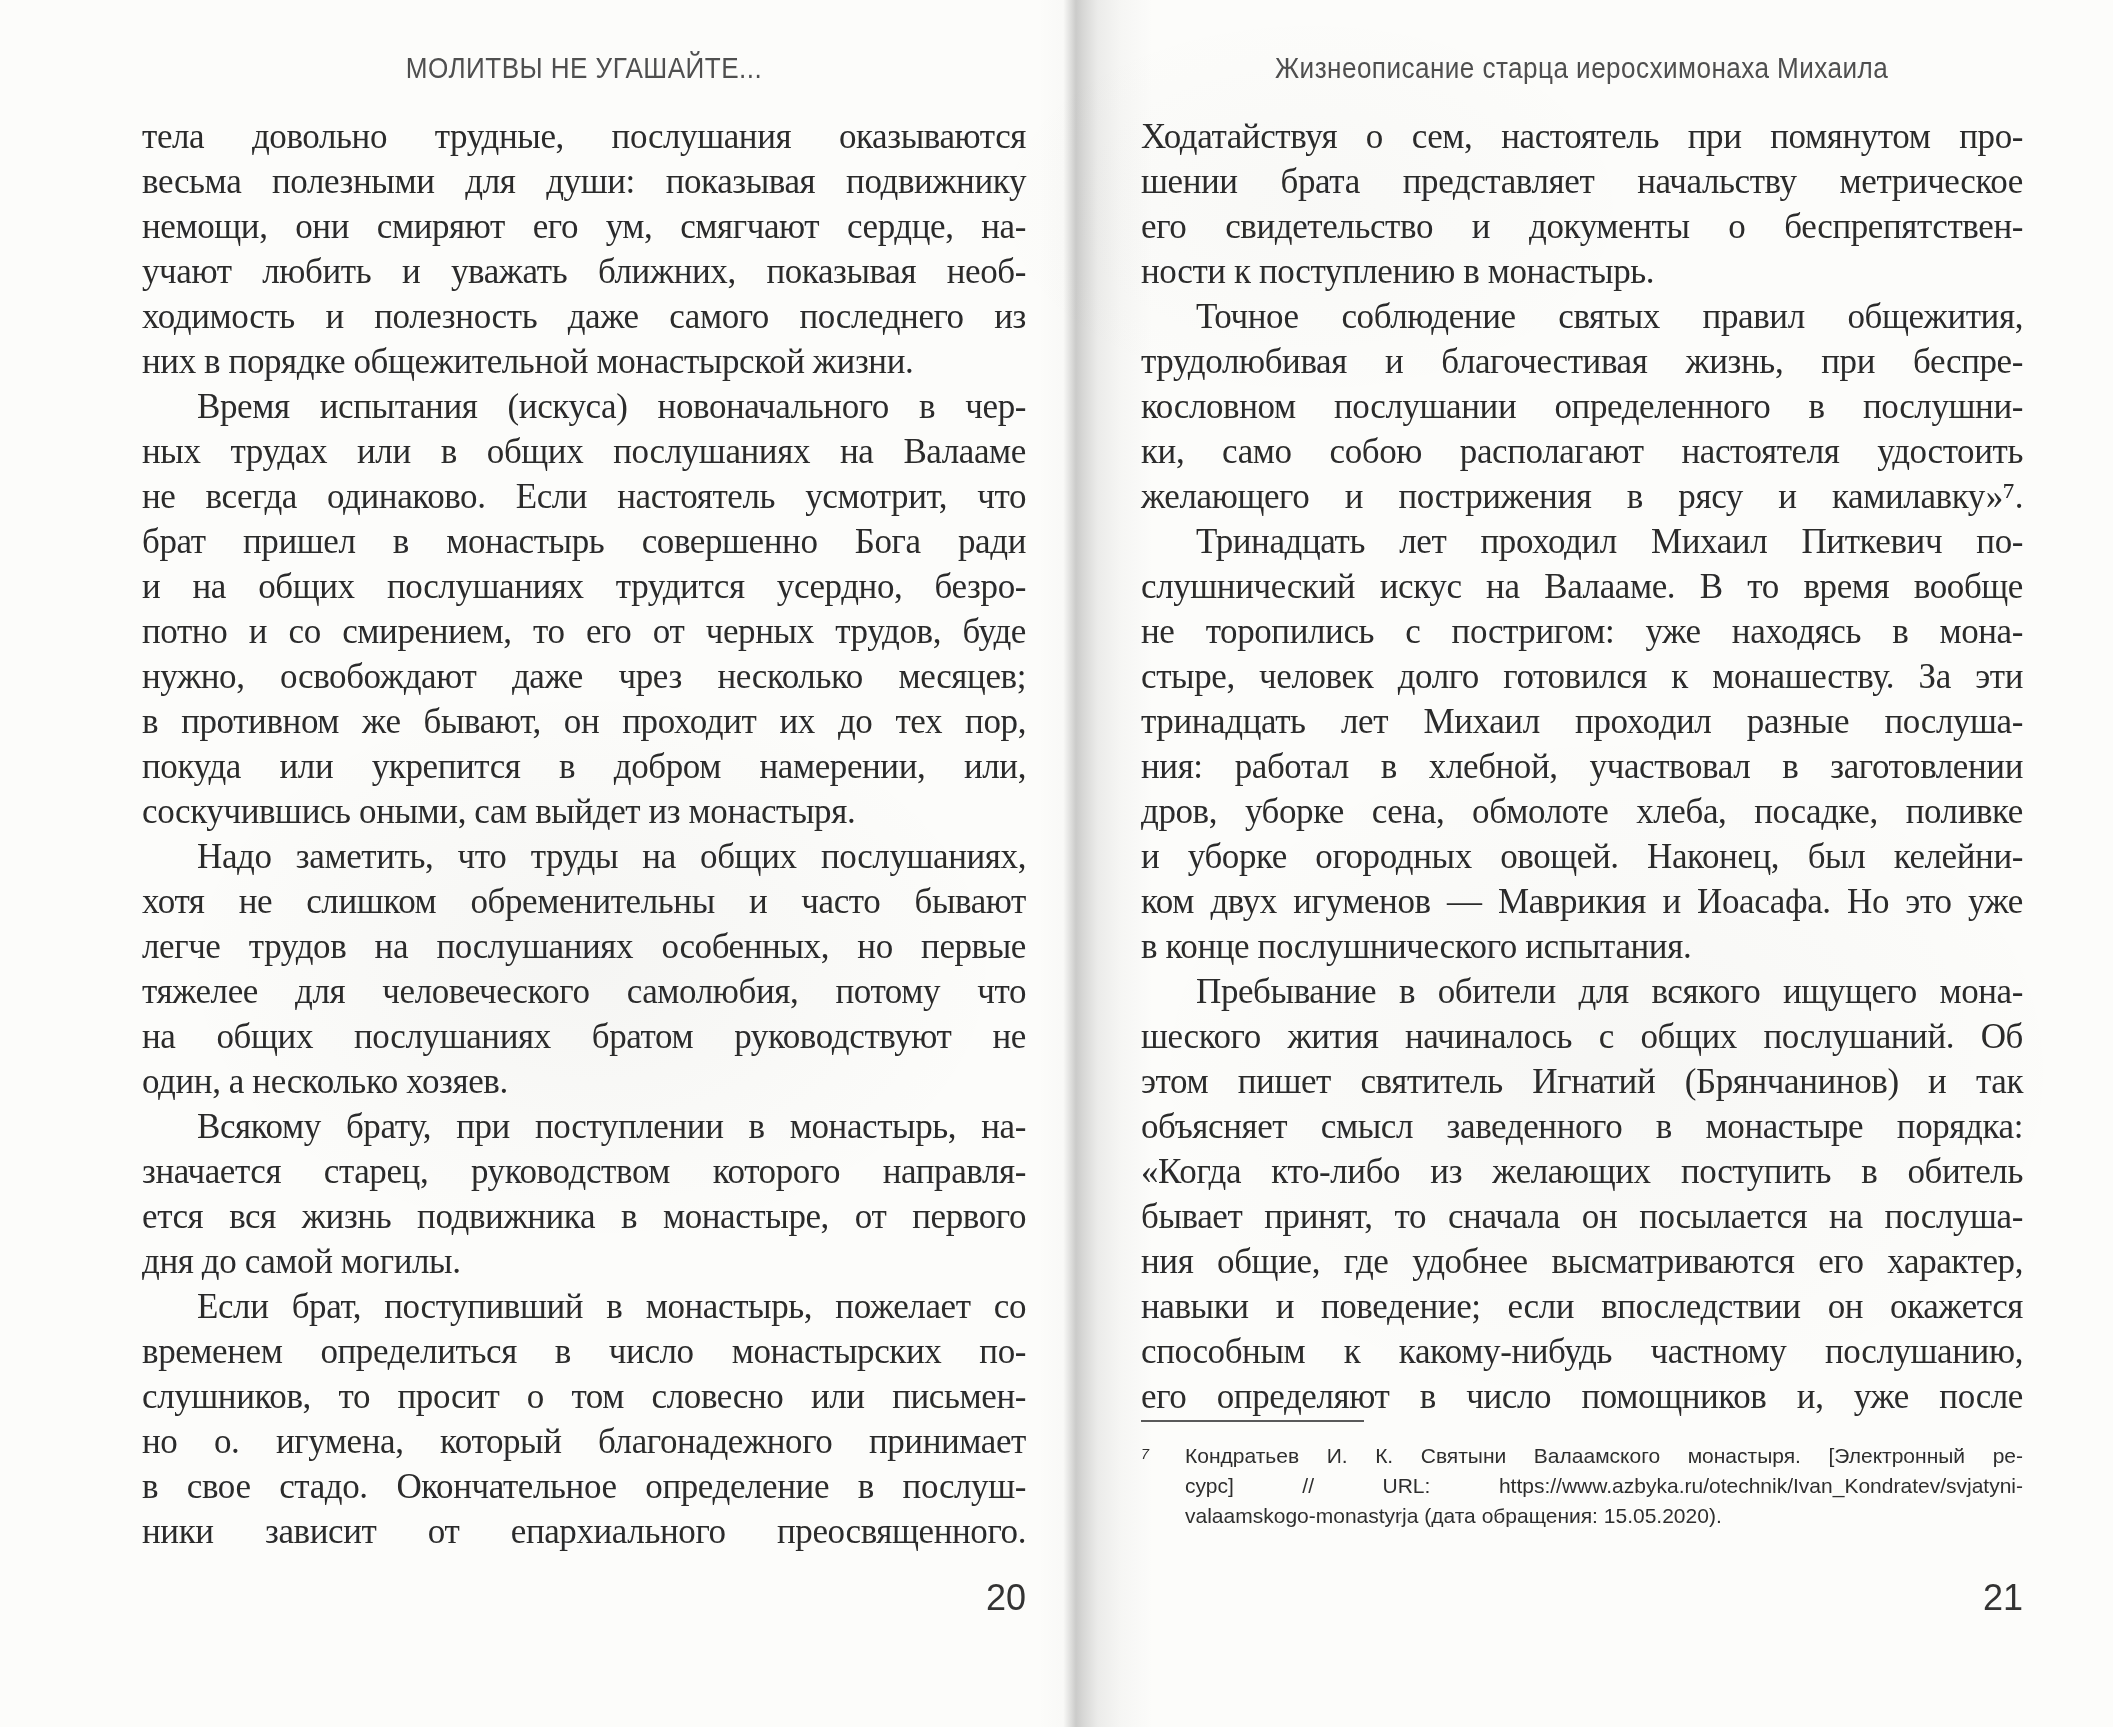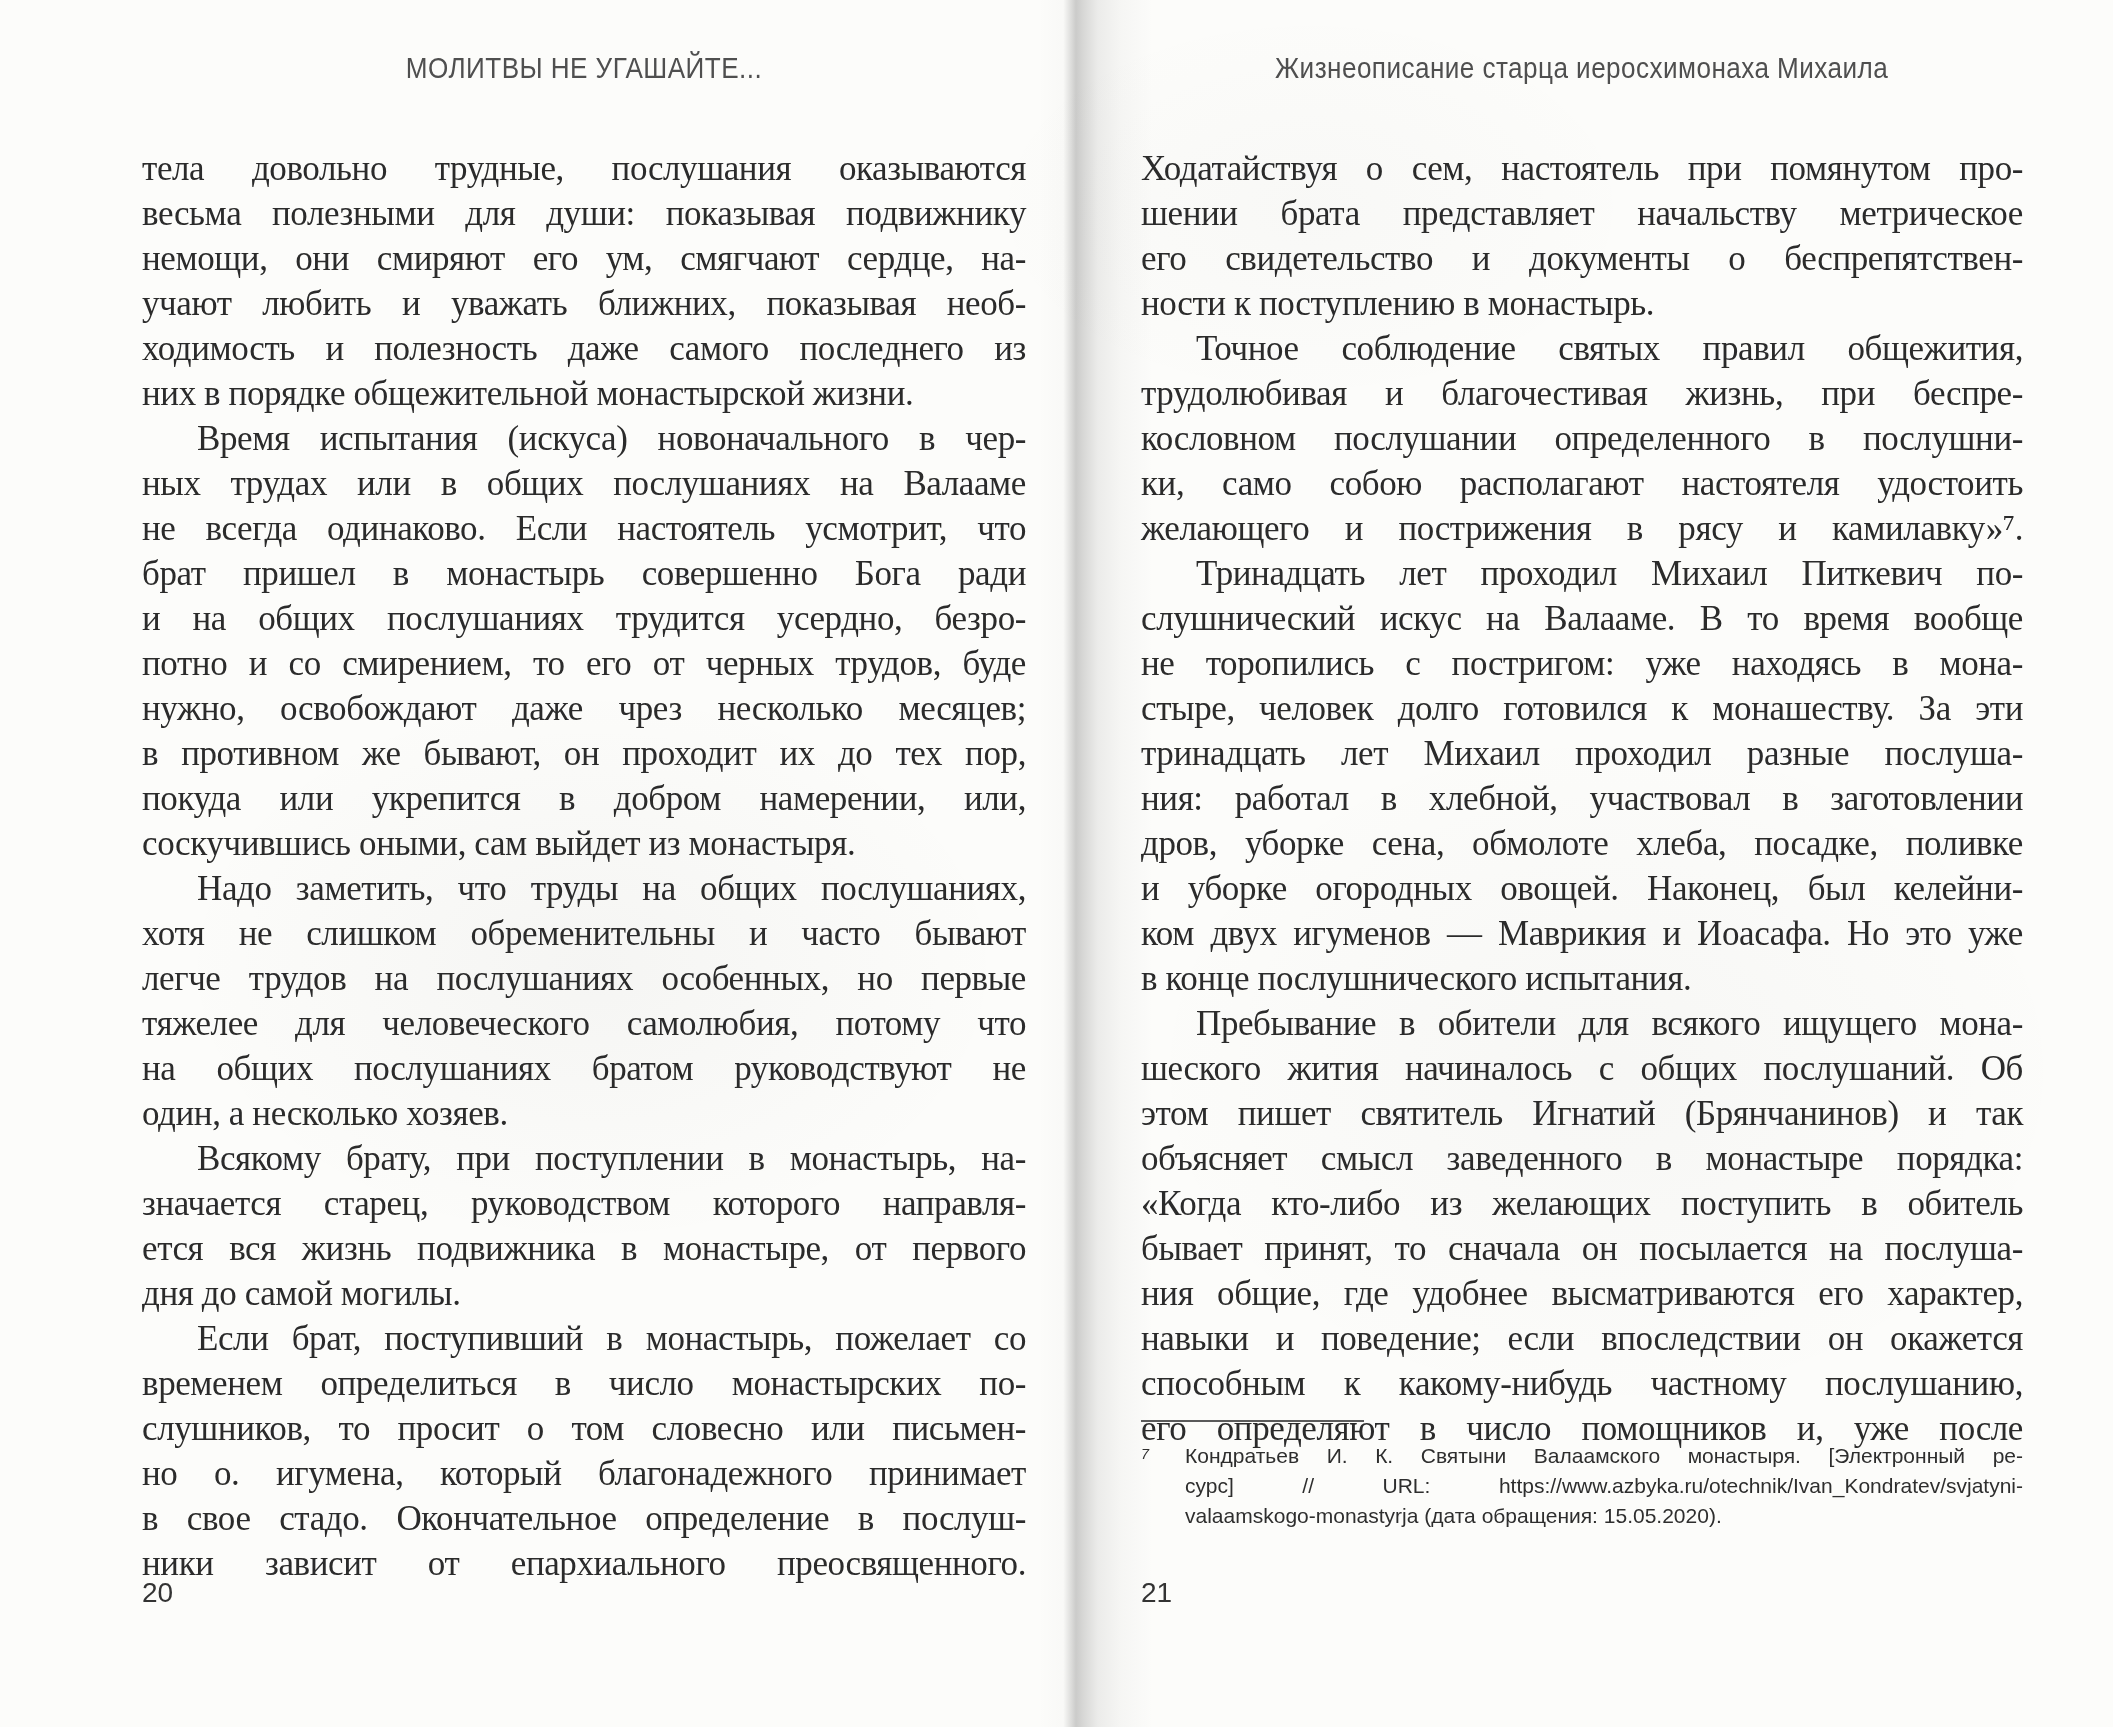--- a/index.html
+++ b/index.html
@@ -29,41 +29,41 @@
   .page-left{left:142px;width:884px;}
   .page-right{left:1141px;width:882px;}
   .running-header{
     position:absolute;top:52px;left:0;width:100%;text-align:center;
     font-family:"Liberation Sans","DejaVu Sans",sans-serif;
     font-size:29px;color:#4f4f4f;white-space:nowrap;
   }
   .running-header > span{display:inline-block;transform:scaleX(0.90);letter-spacing:0.5px;}
   .page-body{
     position:absolute;top:114px;left:0;width:100%;
-    font-size:35px;line-height:45px;letter-spacing:-0.4px;margin-top:32px;
+    font-size:35px;line-height:45px;letter-spacing:-0.4px;
   }
   .paragraph{margin:0;}
   .line{text-align:justify;text-align-last:justify;text-justify:inter-word;}
   .line.pl{text-align-last:left;}
   .line.indent{text-indent:55px;}
   .footnote{
     position:absolute;left:0;top:1420px;width:100%;
     font-family:"Liberation Sans","DejaVu Sans",sans-serif;
     font-size:21px;line-height:30px;color:#2e2e2e;letter-spacing:0;
   }
   .footnote-rule{width:223px;height:1.9px;background:#5a5a5a;margin:0 0 19px 0;}
   .fn-body{position:relative;padding-left:44px;}
   .fn-marker{position:absolute;left:0;top:-1.9px;font-size:14.4px;font-style:italic;}
   .fn-line{text-align:justify;text-align-last:justify;}
   .fn-line.pl{text-align-last:left;}
   .fn-author{}
   .page-number{
-    position:absolute;top:1577px;left:0;width:100%;text-align:left;
+    position:absolute;top:1577px;left:0;width:100%;text-align:right;
     font-family:"Liberation Sans","DejaVu Sans",sans-serif;
-    font-size:28px;color:#333;
+    font-size:36px;color:#333;
   }
 </style>
 </head>
 <body>
 
 <div class="book">
 
   <div class="page page-left">
     <div class="running-header">
       <span>МОЛИТВЫ НЕ УГАШАЙТЕ...</span>

